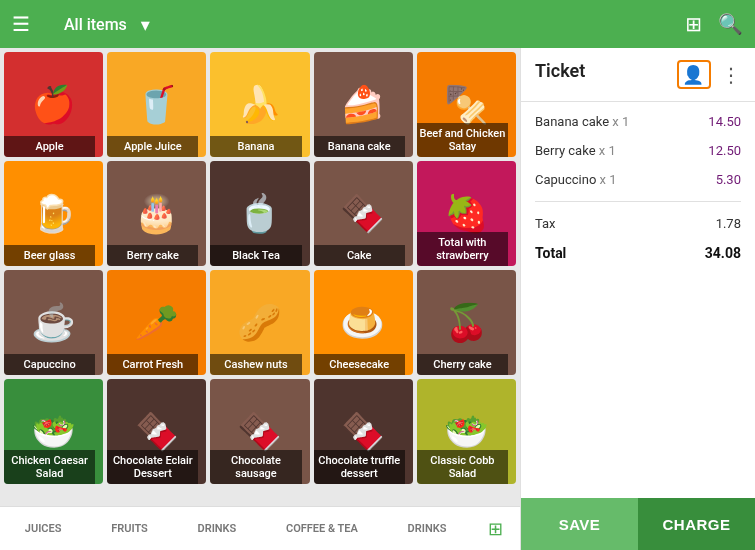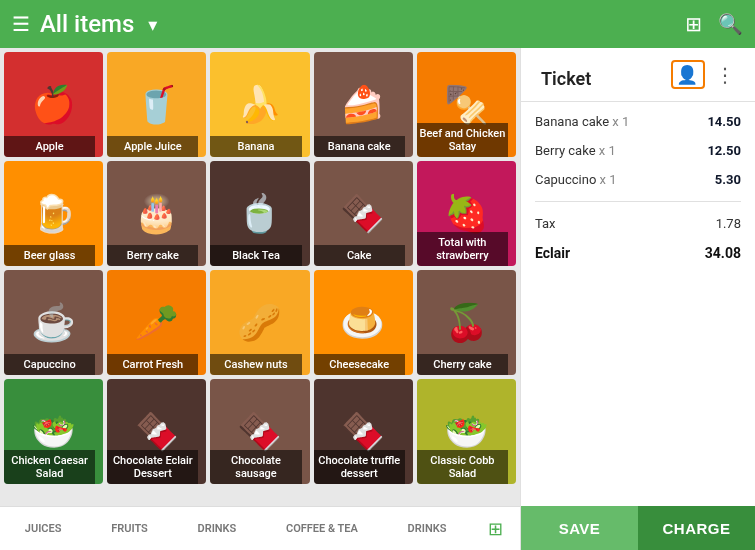--- a/index.html
+++ b/index.html
@@ -9,21 +9,21 @@
     .header {
       background: #4caf50;
       color: white;
       display: flex;
       align-items: center;
       padding: 0 12px;
       height: 48px;
       flex-shrink: 0;
     }
     .header-left { display: flex; align-items: center; gap: 10px; flex: 1; }
-    .header-title { font-size: 24px; font-weight: 500; }
+    .header-title { font-size: 16px; font-weight: 500; margin-left: 24px; }
     .header-dropdown { font-size: 18px; margin-left: 4px; }
     .header-icons { display: flex; gap: 16px; align-items: center; }
     .header-icon { font-size: 20px; cursor: pointer; }
 
     
     .main { display: flex; flex: 1; overflow: hidden; }
 
     
     .left-panel { display: flex; flex-direction: column; flex: 1; overflow: hidden; background: #fff; }
 
@@ -85,23 +85,23 @@
     .right-panel {
       width: 235px;
       background: #fff;
       display: flex;
       flex-direction: column;
       border-left: 1px solid #e0e0e0;
       flex-shrink: 0;
     }
     .ticket-header {
       display: flex;
-      align-items: flex-end;
+      align-items: flex-start;
       justify-content: space-between;
-      padding: 12px 20px;
+      padding: 12px 14px;
       border-bottom: 1px solid #e0e0e0;
     }
     .ticket-title { font-size: 18px; font-weight: 600; color: #222; }
     .ticket-icons { display: flex; gap: 10px; align-items: center; }
     .ticket-icon { font-size: 20px; color: #555; cursor: pointer; }
     .ticket-person-icon {
       border: 2px solid #f57c00;
       border-radius: 4px;
       padding: 2px 4px;
       font-size: 18px;
@@ -111,21 +111,21 @@
 
     .ticket-items { flex: 1; padding: 12px 14px; overflow-y: auto; }
     .ticket-line {
       display: flex;
       justify-content: space-between;
       margin-bottom: 14px;
       font-size: 13px;
       color: #333;
     }
     .ticket-line-name { flex: 1; }
-    .ticket-line-price { font-weight: 700; color: #0f172a; }
+    .ticket-line-price { font-weight: 400; color: #701a75; }
 
     .ticket-divider { border: none; border-top: 1px solid #e0e0e0; margin: 8px 0 14px; }
 
     .ticket-tax-line {
       display: flex;
       justify-content: space-between;
       margin-bottom: 14px;
       font-size: 13px;
       color: #333;
       gap: 40px;
@@ -134,21 +134,21 @@
       display: flex;
       justify-content: space-between;
       font-size: 14px;
       font-weight: 700;
       color: #111;
     }
 
     
     .action-buttons {
       display: flex;
-      height: 44px;
+      height: 52px;
       flex-shrink: 0;
     }
     .btn-save {
       flex: 1;
       background: #66bb6a;
       color: white;
       border: none;
       font-size: 15px;
       font-weight: 700;
       cursor: pointer;
@@ -313,21 +313,21 @@
         <div class="ticket-line">
     <span class="ticket-line-name">Capuccino <span style="color:#888">x 1</span></span>
     <span class="ticket-line-price">5.30</span>
   </div>
         <hr class="ticket-divider">
         <div class="ticket-tax-line">
   <span>Tax</span>
   <span>1.78</span>
 </div>
         <div class="ticket-total-line">
-  <span>Eclair</span>
+  <span>Total</span>
   <span>34.08</span>
 </div>
       </div>
 
     <div class="action-buttons">
       <button class="btn-save">SAVE</button>
       <button class="btn-charge">CHARGE</button>
     </div>
   </div>
 

